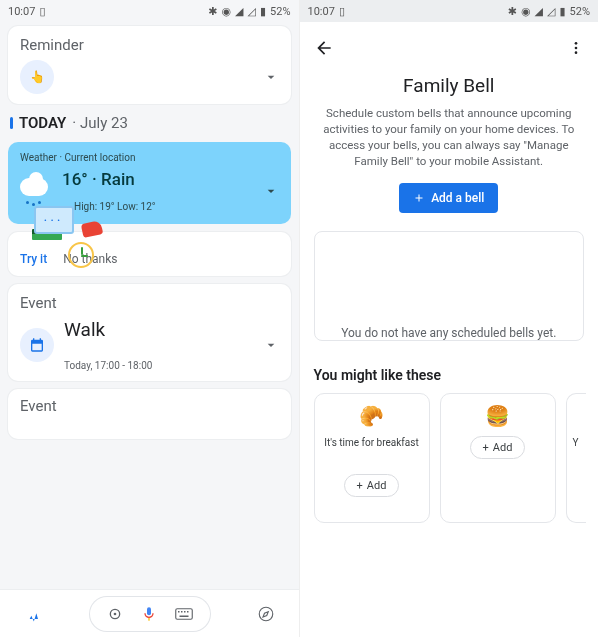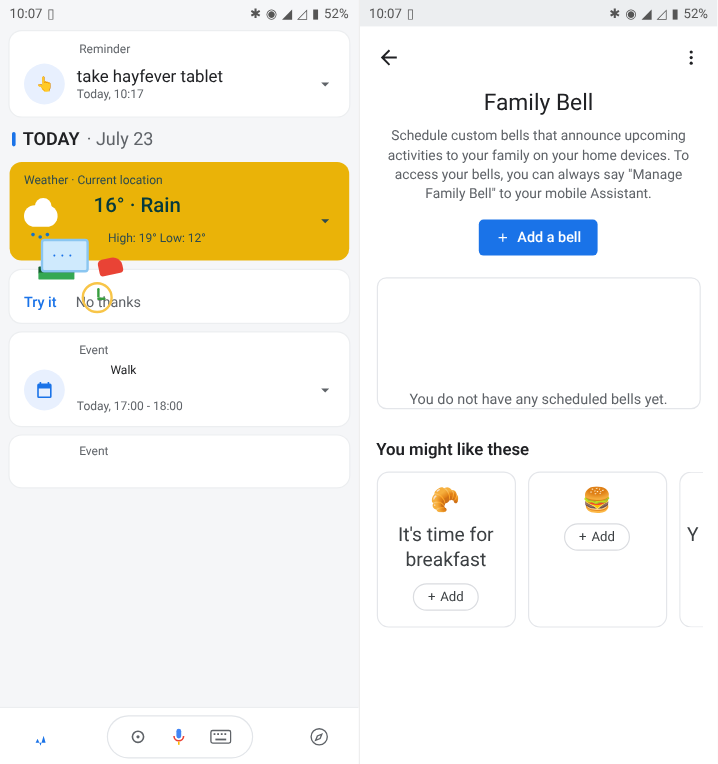--- a/index.html
+++ b/index.html
@@ -30,47 +30,47 @@
 
   
   .lcontent { flex:1; overflow:hidden; padding: 4px 8px 0 8px; display:flex; flex-direction:column; gap:8px; }
 
   .card {
     background:#fff;
     border-radius:10px;
     padding:10px 12px;
     box-shadow:0 0 0 1px #eceef0;
   }
-  .card-label { font-size:10px; color:#5f6368; margin-bottom:6px;margin-left:46px; }
+  .card-label { font-size:15px; color:#5f6368; margin-bottom:6px; }
 
   .reminder-row { display:flex; align-items:center; gap:10px; }
   .reminder-icon {
     width:34px; height:34px; border-radius:50%; background:#e8f0fe;
     display:flex; align-items:center; justify-content:center; color:#f9ab00;
   }
   .reminder-text .title { font-size:14px; color:#202124; }
   .reminder-text .sub { font-size:10px; color:#5f6368; margin-top:2px; }
   .chev { margin-left:auto; color:#5f6368; }
 
   .today-header {
     display:flex; align-items:center; gap:6px; padding: 2px 2px;
     font-size:15px;
   }
   .blue-bar { width:3px; height:12px; background:#1a73e8; border-radius:2px; }
   .today-header .bold { font-weight:600; color:#202124; }
   .today-header .date { color:#5f6368; }
 
   .weather {
-    background:#eab308;
+    background:#7dd3fc;
     border-radius:10px;
     padding:10px 12px 12px;
     color:#2d4a4e;
   }
   .weather .label { font-size:10px; }
-  .weather .row { display:flex; align-items:center; gap:24px; margin-top:6px; }
+  .weather .row { display:flex; align-items:center; gap:8px; margin-top:6px; }
   .weather .temp { font-size:17px; font-weight:500; color:#053a3d; }
   .weather .sub { font-size:10px; color:#2d4a4e; margin-top:12px;padding-left:12px; }
   .wicon { width:34px; height:34px; position:relative; }
   .cloud {
     width:28px; height:18px; background:#fff; border-radius:10px; position:absolute; top:4px; left:0;
   }
   .cloud::before { content:""; position:absolute; width:14px; height:14px; background:#fff; border-radius:50%; top:-6px; left:9px; }
   .raindot { position:absolute; width:3px; height:3px; background:#1773c5; border-radius:50%; }
   .raindot.a{ bottom:4px; left:6px; } .raindot.b{ bottom:2px; left:12px; } .raindot.c{ bottom:4px; left:18px; }
 
@@ -88,21 +88,21 @@
   .books { width:30px; height:6px; background:#34a853; position:absolute; bottom:2px; left:6px; border-radius:1px; box-shadow:0 -5px 0 #115c2c; }
 
   .dyk-actions { display:flex; gap:16px; margin-top:10px; font-size:12px;}
   .link-btn { color:#1a73e8; font-weight:500; }
   .plain-btn { color:#5f6368; }
 
   .event-icon {
     width:34px; height:34px; border-radius:50%; background:#e8f0fe;
     display:flex; align-items:center; justify-content:center; color:#1a73e8;
   }
-  .event-card .title { font-size:10px;margin-left:28px; }
+  .event-card .title { font-size:19px; }
   .event-card .sub { font-size:10px; color:#5f6368; margin-top:19px; }
 
   .event-stub { padding:8px 12px 18px; }
 
   
   .bottom-nav {
     height:48px; background:#fff; border-top:1px solid #eceef0;
     display:flex; align-items:center; justify-content:space-around;
   }
   .bottom-nav .pill {
@@ -132,21 +132,21 @@
     font-size:12px; color:#5f6368; text-align:center; padding:0 12px;
   }
   .suggest-h { margin-top:26px; font-size:14px; font-weight:600;}
   .suggest-row { display:flex; gap:10px; margin-top:10px; }
   .s-card {
     flex:0 0 116px; border:1px solid #e4e6ea; border-radius:10px; padding:10px 8px 12px;
     display:flex; flex-direction:column; align-items:center; gap:8px; min-height:130px;
   }
   .s-card.partial { flex:0 0 20px; border-left:1px solid #e4e6ea; border-radius:10px 0 0 10px; border-right:none; overflow:hidden; align-items:flex-start; padding-left:6px;}
   .s-icon { font-size:20px; color:#5f6368; height:24px; display:flex; align-items:center;}
-  .s-text { font-size:16px; text-align:center; color:#3c4043; line-height:1.3; min-height:30px;}
+  .s-text { font-size:10px; text-align:center; color:#3c4043; line-height:1.3; min-height:30px;}
   .s-add {
     border:1px solid #dadce0; border-radius:16px; padding:4px 12px; font-size:11px;
     display:flex; align-items:center; gap:4px; color:#3c4043;
   }
 
   svg { display:block; }
 </style>
 </head>
 <body>
 
@@ -170,24 +170,20 @@
 
     <div class="card">
       <div class="card-label">Reminder</div>
       <div class="reminder-row">
         <div class="reminder-icon">
           <svg width="18" height="18" viewBox="0 0 24 24">
               <path fill="#f9ab00" d="M9 11.5c0-1.9 1.6-3.5 3.5-3.5S16 9.6 16 11.5V16l1 2H8l1-2v-4.5zM12.5 4C8.9 4 6 6.9 6 10.5V20l-2 3h17l-2-3v-9.5C19 6.9 16.1 4 12.5 4z" opacity="0"></path>
               <path fill="#f9ab00" d="M13 2a1 1 0 00-2 0v1a8 8 0 00-7 7.9V16l-1.7 2.3A1 1 0 003 20h18a1 1 0 00.8-1.6L20 16v-5a8 8 0 00-7-7.9V2z" opacity="0"></path>
               <text x="3" y="17" font-size="16">👆</text>
             </svg>
-        </div>
-        <div class="reminder-text">
-          <div class="title">take hayfever tablet</div>
-          <div class="sub">Today, 10:17</div>
         </div>
         <div class="chev">
           <svg width="16" height="16" viewBox="0 0 24 24">
               <path fill="currentColor" d="M7 10l5 5 5-5z"></path>
             </svg>
         </div>
       </div>
     </div>
 
     <div class="today-header">

